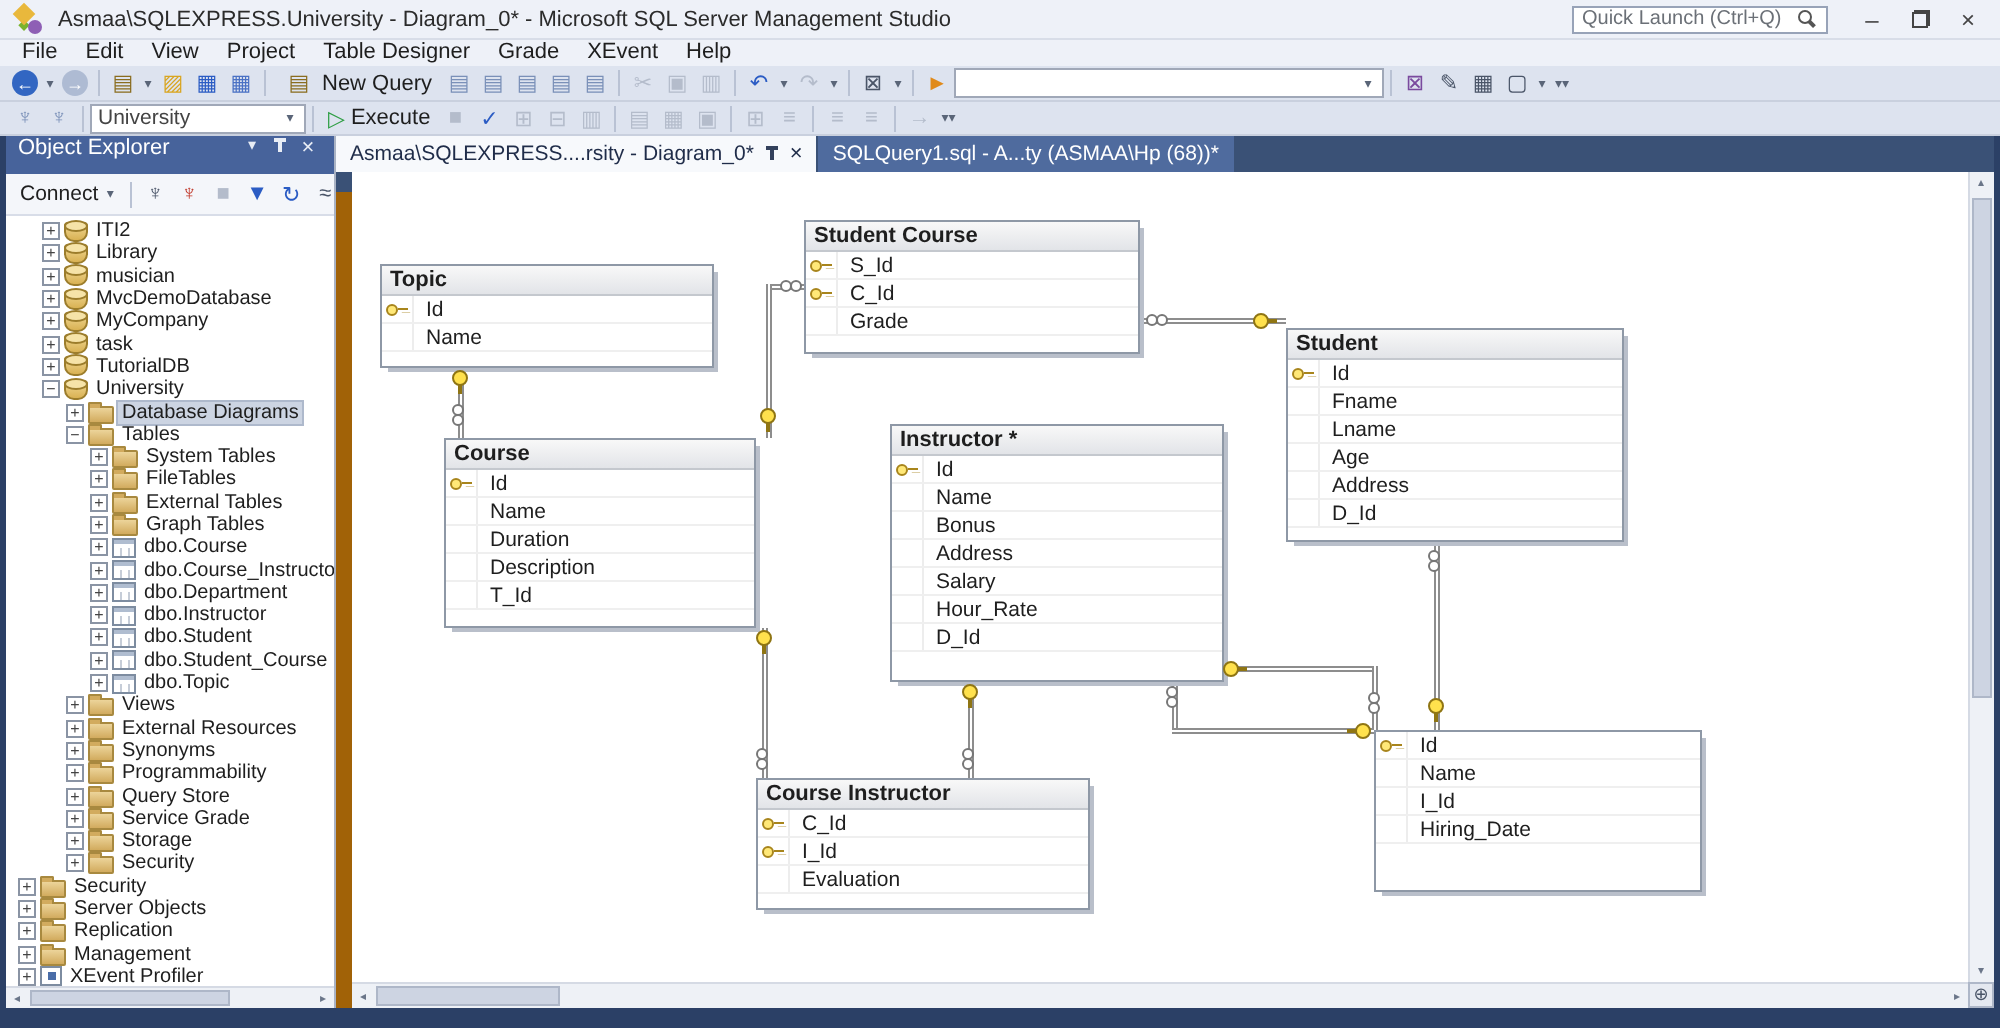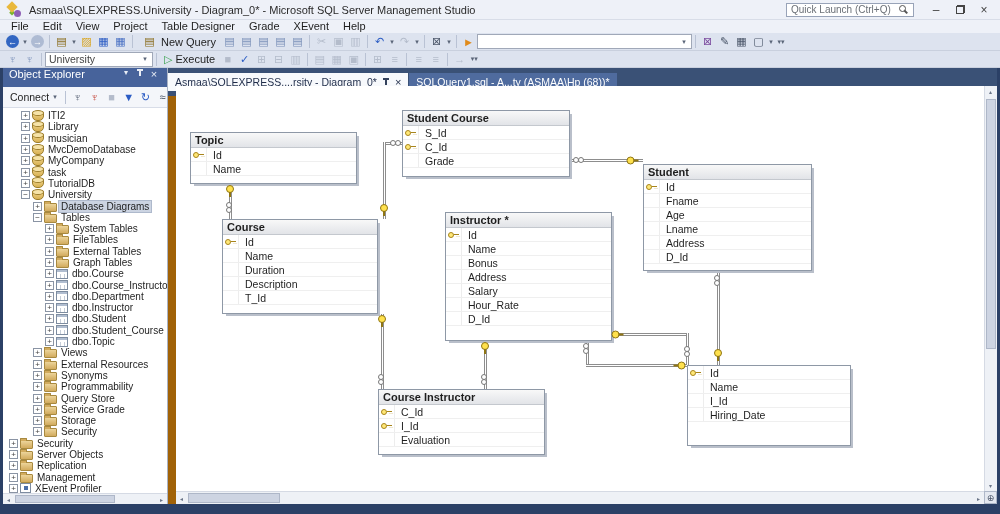--- a/index.html
+++ b/index.html
@@ -71,21 +71,21 @@
   .ic-table{width:12px;height:10px;background:#fff;border:1px solid #7d8ca0;position:relative;flex:0 0 auto}
   .ic-table::before{content:"";position:absolute;top:0;left:0;right:0;height:2px;background:#b0bdd0}
   .ic-table::after{content:"";position:absolute;top:4px;left:3px;bottom:0;width:1px;background:#c6cdd8;box-shadow:4px 0 0 #c6cdd8}
   .ic-xevent{width:11px;height:10px;border:1px solid #7d8ca0;background:#fff;position:relative;flex:0 0 auto}
   .ic-xevent::before{content:"";position:absolute;left:3px;top:2px;width:4px;height:4px;background:#4a6da8}
   #oe-hscroll{height:11px;background:#eef1f6;border-top:1px solid #d5dae4;display:flex;align-items:center;flex:0 0 auto;position:relative}
   
   .sb-arrow{width:11px;height:11px;display:flex;align-items:center;justify-content:center;font-size:6px;color:#6b7689;flex:0 0 auto}
   .sb-thumb{position:absolute;background:#cdd4e2;border:1px solid #aeb7c8}
   
-  #tabstrip{position:absolute;left:168px;top:68px;right:3px;height:28px;background:#3a5176;display:flex;align-items:center}
+  #tabstrip{position:absolute;left:168px;top:68px;right:3px;height:28px;background:#3a5176;display:flex;align-items:flex-start}
   .tab{height:18px;display:flex;align-items:center;padding:0 7px;font-size:10.5px;white-space:nowrap;gap:5px}
   .tab.active{background:#f7f9fc;color:#1f2c49}
   .tab.inactive{background:#4f6b9e;color:#fff;margin-left:1px}
   .tab .tclose{font-size:11px;line-height:10px}
   #canvas{position:absolute;left:176px;top:86px;width:808px;height:405px;background:#fff;overflow:hidden}
   #vscroll{position:absolute;right:3px;top:86px;width:13px;height:405px;background:#eef1f6;border-left:1px solid #d5dae4}
   #vscroll .sb-thumb{left:1px;right:1px;top:13px;height:250px}
   #hscroll{position:absolute;left:176px;bottom:10px;height:13px;width:808px;background:#eef1f6;border-top:1px solid #d5dae4;display:flex;align-items:center;position:absolute}
   #hscroll .sb-thumb{top:1px;bottom:1px;left:12px;width:92px}
   #panbtn{position:absolute;right:3px;bottom:10px;width:13px;height:13px;background:#e4e8f0;border:1px solid #aeb7c8;display:flex;align-items:center;justify-content:center;font-size:9px;color:#4a5568}
@@ -504,25 +504,25 @@
             <span class="rowkey"></span>
           </span>
           <span class="rlabel">Id</span>
         </div>
         <div class="drow">
           <span class="kcell"></span>
           <span class="rlabel">Fname</span>
         </div>
         <div class="drow">
           <span class="kcell"></span>
+          <span class="rlabel">Lname</span>
+        </div>
+        <div class="drow">
+          <span class="kcell"></span>
           <span class="rlabel">Age</span>
-        </div>
-        <div class="drow">
-          <span class="kcell"></span>
-          <span class="rlabel">Lname</span>
         </div>
         <div class="drow">
           <span class="kcell"></span>
           <span class="rlabel">Address</span>
         </div>
         <div class="drow">
           <span class="kcell"></span>
           <span class="rlabel">D_Id</span>
         </div>
       </div>

